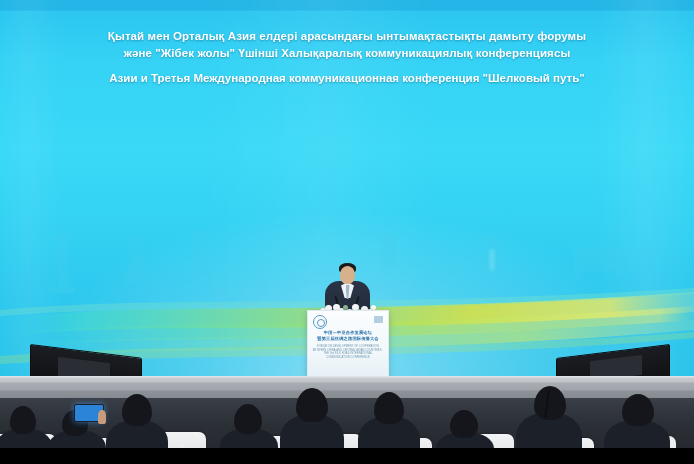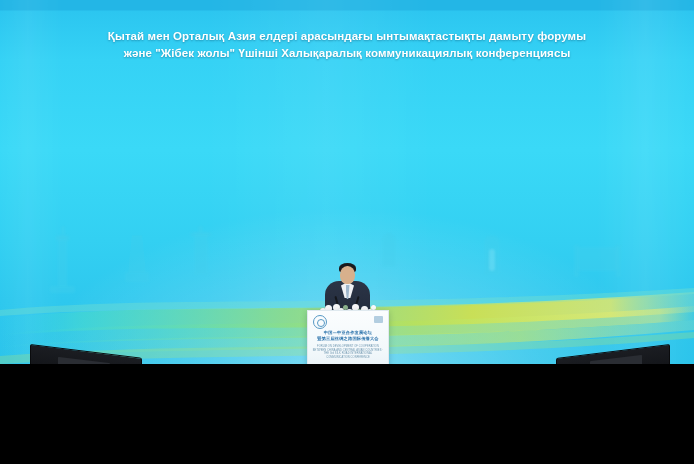--- a/index.html
+++ b/index.html
@@ -1,21 +1,21 @@
 <!DOCTYPE html>
 <html><head>
 <meta charset="utf-8">
 <title>Conference Stage</title>
 <style>
   html,body{margin:0;padding:0;background:#000;}
   body{font-family:"Liberation Sans","DejaVu Sans",sans-serif;}
 
   .stage{
     position:relative;
-    width:694px;height:364px;
+    width:694px;height:448px;
     overflow:hidden;
     background:#2ec9ef;
   }
 
   
   .backdrop{
     position:absolute;left:0;top:0;width:694px;height:380px;
     background:
       linear-gradient(180deg,
         #23b6e6 0px, #23b6e6 10px,
@@ -228,20 +228,21 @@
       <path d="M0,68 C210,52 420,66 694,44 L694,50 C420,74 210,64 0,76 Z" fill="#a9e47a" opacity=".3"></path>
     </svg>
   </div>
 
   <div class="titles">
     <div class="t-kk">
       <div>Қытай мен Орталық Азия елдері арасындағы ынтымақтастықты дамыту форумы</div>
       <div>және "Жібек жолы" Үшінші Халықаралық коммуникациялық конференциясы</div>
     </div>
     <div class="t-ru">
+      <div>Азии и Третья Международная коммуникационная конференция "Шелковый путь"</div>
     </div>
   </div>
 
   <div class="monitor" style="left:30px;top:344px;width:110px;height:46px;">
     <div class="mon-stand" style="left:52px;top:22px;width:3px;height:26px;"></div>
     <div class="mon-body" style="left:0;top:0;width:110px;height:40px;
                 transform:skewY(7deg);transform-origin:left bottom;"></div>
     <div class="mon-screen" style="left:28px;top:16px;width:52px;height:20px;transform:skewY(7deg);"></div>
     <div class="mon-cable" style="left:-6px;top:26px;width:28px;height:16px;"></div>
   </div>

